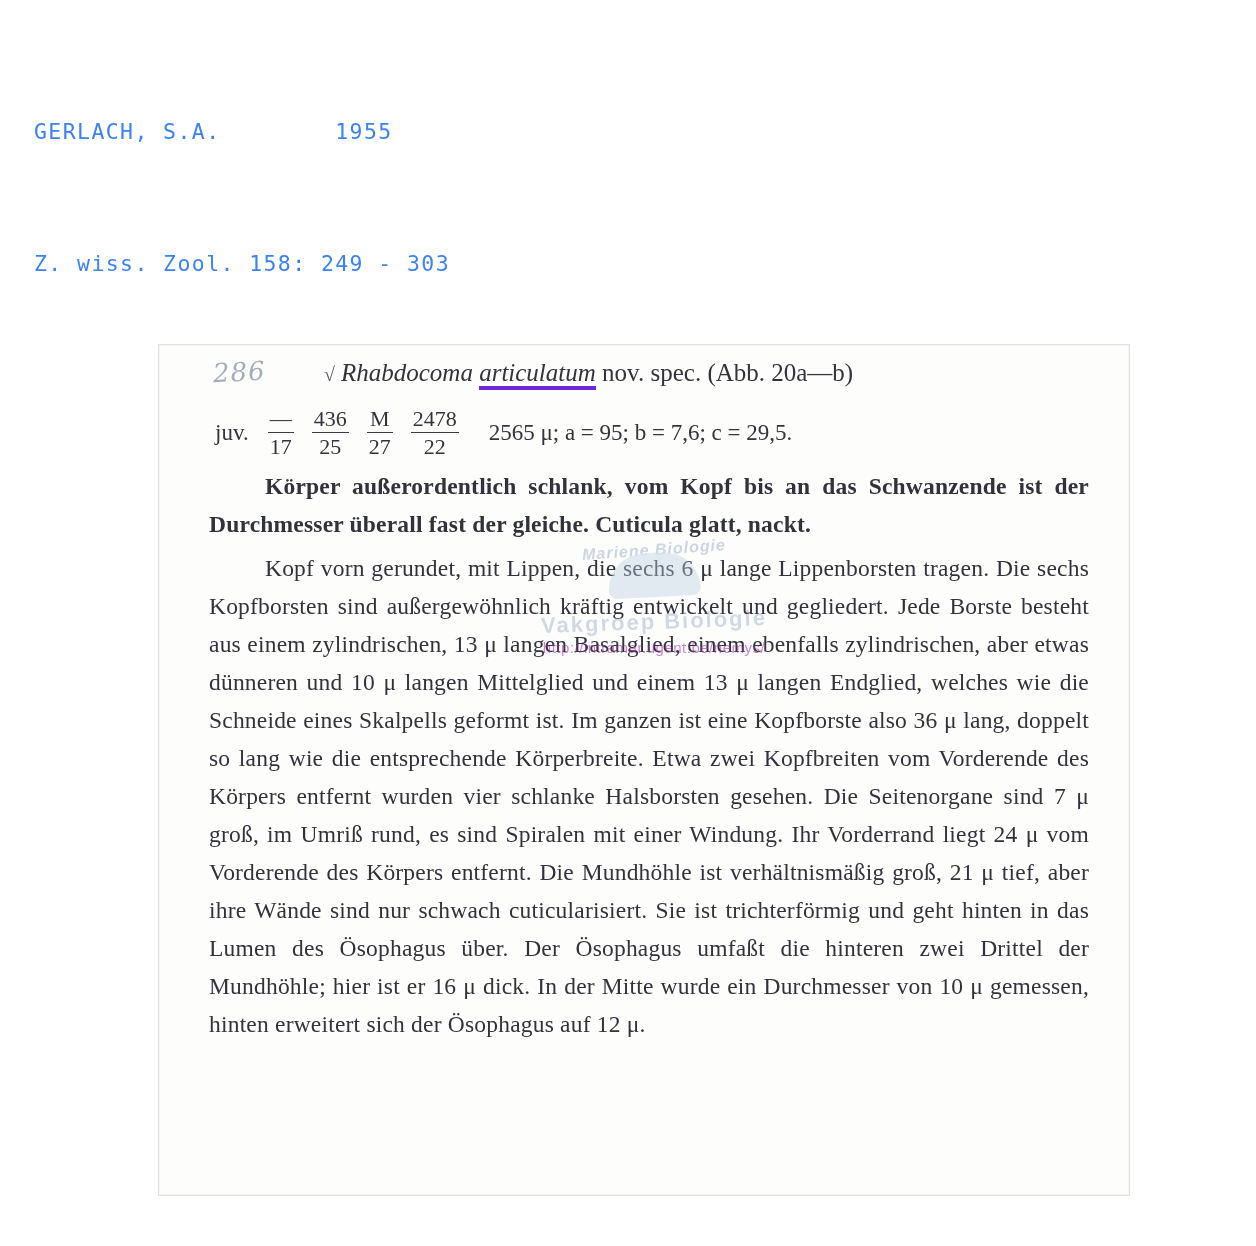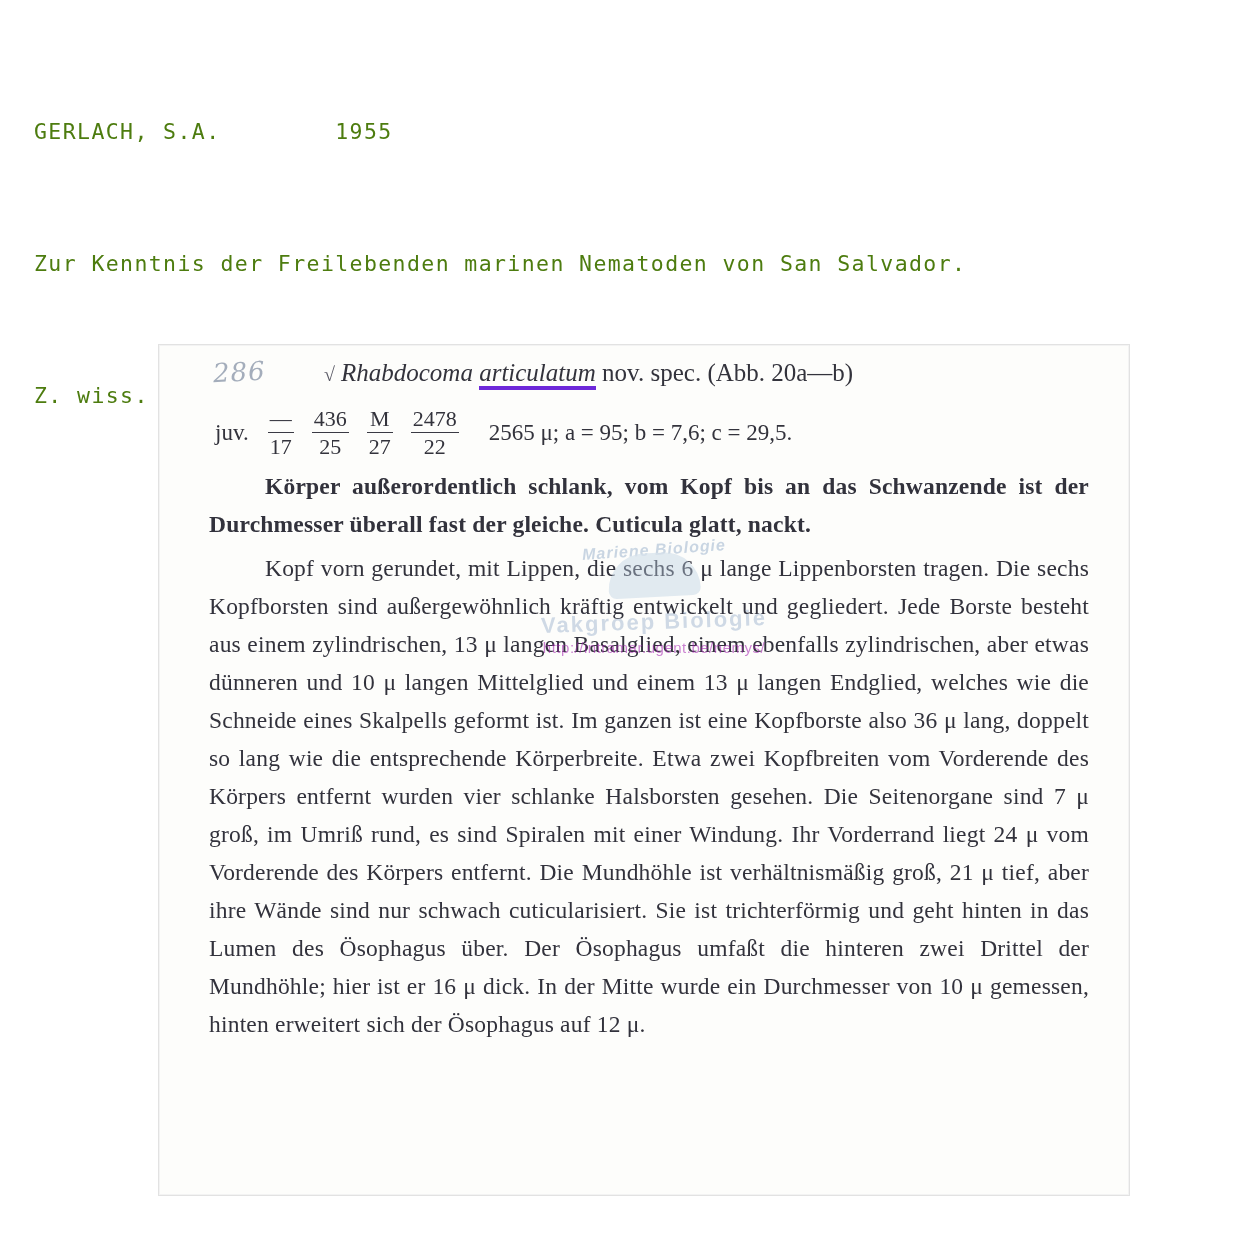--- a/index.html
+++ b/index.html
@@ -18,21 +18,21 @@
 
   
   .typed-header {
     position: absolute;
     left: 34px;
     top: 22px;
     width: 1200px;
     font-family: "DejaVu Sans Mono", monospace;
     font-size: 21.5px;
     letter-spacing: 1.4px;
-    color: #4d7c0f;
+    color: #3b82f6;
     line-height: 44px;
     white-space: pre;
   }
   .typed-header .line {
     display: block;
     white-space: pre;
   }
   .typed-line-1 .author { display: inline; }
   .typed-line-1 .year { display: inline; }
 
@@ -180,21 +180,20 @@
     letter-spacing: 0.5px;
     margin-top: 4px;
     color: #a21caf;
   }
 </style>
 </head>
 <body>
 
 <div class="typed-header">
   <span class="line typed-line-1"><span class="author">GERLACH, S.A.</span>        <span class="year">1955</span></span>
-  <span class="line">Zur Kenntnis der Freilebenden marinen Nematoden von San Salvador.</span>
   <span class="line">Z. wiss. Zool. 158: 249 - 303</span>
 </div>
 
 <div class="scan-card">
 
   <span class="handwriting hw-number">286</span>
 
   <div class="article-title">
     <span class="check">√</span><span class="genus">Rhabdocoma</span> <span class="species">articulatum</span> <span class="authority">nov. spec. (Abb. 20a—b)</span>
   </div>

